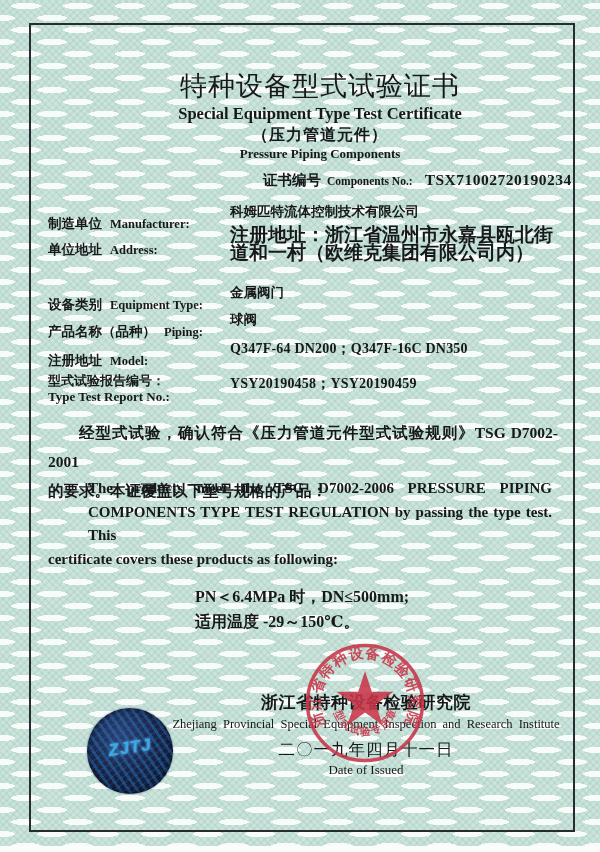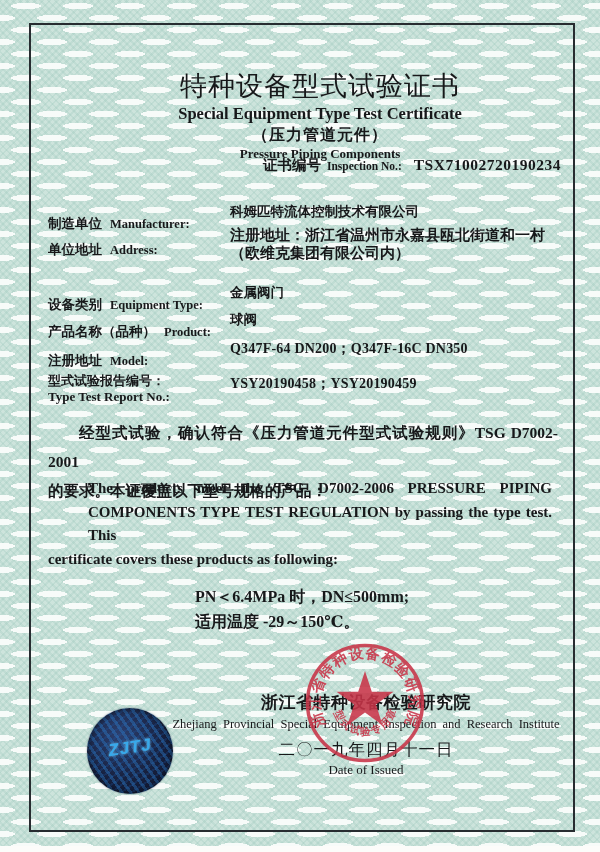--- a/index.html
+++ b/index.html
@@ -24,32 +24,32 @@
   .frame{
     position:absolute;left:29px;top:23px;width:546px;height:809px;
     box-sizing:border-box;border:2px solid #272c30;
   }
   
   .header{position:absolute;left:45px;top:0;width:550px;text-align:center;}
   .title-zh{position:absolute;left:0;top:68px;width:100%;font-size:27px;font-weight:normal;letter-spacing:1px;}
   .title-en{position:absolute;left:0;top:104px;width:100%;font-size:16.5px;font-weight:bold;}
   .sub-zh{position:absolute;left:0;top:125px;width:100%;font-size:16px;font-weight:bold;letter-spacing:1px;}
   .sub-en{position:absolute;left:0;top:146px;width:100%;font-size:13px;font-weight:bold;}
-  .certline{position:absolute;left:263px;top:156px;white-space:nowrap;display:flex;align-items:baseline;text-align:center;}
+  .certline{position:absolute;left:263px;top:171px;white-space:nowrap;display:flex;align-items:baseline;text-align:center;}
   .certline .lzh{font-size:14.5px;font-weight:bold;}
   .certline .len{font-size:11.5px;font-weight:bold;margin-left:6px;}
   .certline .val{font-size:15.5px;font-weight:bold;margin-left:12px;letter-spacing:0.5px;}
   
   .row{position:absolute;left:48px;width:514px;display:flex;}
   .lab{width:182px;flex:none;white-space:nowrap;margin-top:11px;}
   .lab .zh{font-size:13.5px;font-weight:bold;}
   .lab .en{font-size:12.5px;font-weight:bold;margin-left:4px;}
   .val{flex:1;font-size:13.5px;font-weight:bold;}
   .val.num{font-size:14px;letter-spacing:0.2px;}
-  .addr p{margin:0;font-size:15px;font-weight:bold;line-height:18px;}
+  .addr p{margin:0;font-size:19px;font-weight:bold;line-height:18px;}
   .row.center{align-items:center;}
   .lab2 div{font-size:13px;font-weight:bold;line-height:16px;}
   
   .decl-zh{position:absolute;left:48px;top:418px;width:510px;font-size:15.5px;font-weight:bold;line-height:29px;}
   .decl-zh .l1{text-indent:31px;text-align:justify;text-align-last:justify;}
   .decl-en{position:absolute;left:48px;top:477px;width:504px;font-size:15px;font-weight:bold;line-height:23.5px;}
   .jline{text-align:justify;text-align-last:justify;margin-left:40px;}
   
   .specs{position:absolute;left:195px;top:585px;font-size:16px;font-weight:bold;line-height:24.5px;white-space:nowrap;}
   
@@ -85,21 +85,21 @@
   <div class="frame"></div>
 
   <div class="header">
     <div class="title-zh">特种设备型式试验证书</div>
     <div class="title-en">Special Equipment Type Test Certificate</div>
     <div class="sub-zh">（压力管道元件）</div>
     <div class="sub-en">Pressure Piping Components</div>
   </div>
   <div class="certline">
     <span class="lzh">证书编号</span>
-    <span class="len">Inspection No.:</span>
+    <span class="len">Components No.:</span>
     <span class="val">TSX71002720190234</span>
   </div>
 
   <div class="row" style="top:203px">
     <div class="lab">
       <span class="zh">制造单位</span>
       <span class="en">Manufacturer:</span>
     </div>
     <div class="val">科姆匹特流体控制技术有限公司</div>
   </div>
@@ -118,21 +118,21 @@
     <div class="lab">
       <span class="zh">设备类别</span>
       <span class="en">Equipment Type:</span>
     </div>
     <div class="val">金属阀门</div>
   </div>
 
   <div class="row" style="top:311px">
     <div class="lab">
       <span class="zh">产品名称（品种）</span>
-      <span class="en">Product:</span>
+      <span class="en">Piping:</span>
     </div>
     <div class="val">球阀</div>
   </div>
 
   <div class="row" style="top:340px">
     <div class="lab">
       <span class="zh">注册地址</span>
       <span class="en">Model:</span>
     </div>
     <div class="val num">Q347F-64 DN200；Q347F-16C DN350</div>

